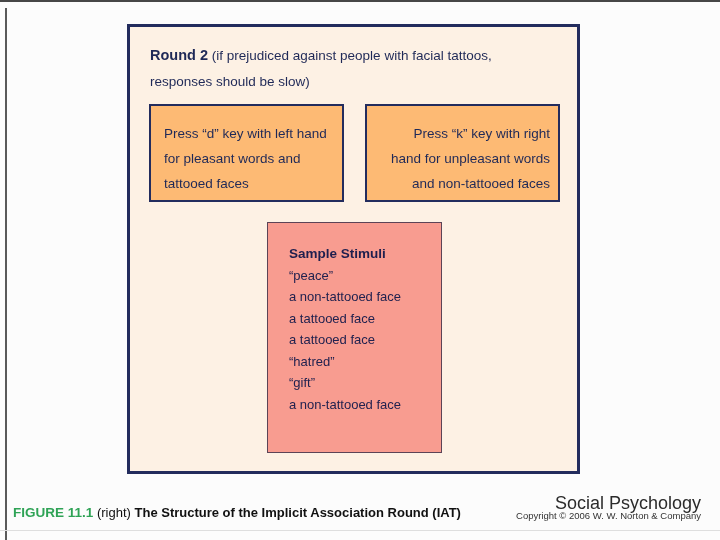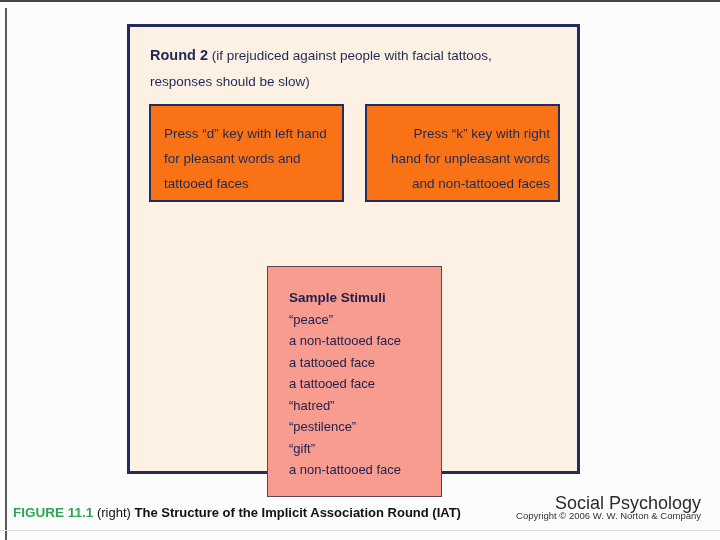--- a/index.html
+++ b/index.html
@@ -35,42 +35,41 @@
     font-size: 13.5px;
     line-height: 26px;
   }
   .round-title .round-label { font-weight: bold; font-size: 14.5px; }
 
   .key-box {
     position: absolute;
     top: 77px;
     width: 195px; height: 98px;
     box-sizing: border-box;
-    background: #f97316;
+    background: #fdba74;
     border: 2px solid #232c5d;
     padding: 15px 8px 0 13px;
     color: #1f2957;
     font-size: 13.5px;
     line-height: 25px;
   }
   .key-box.left  { left: 19px; }
   .key-box.right { left: 235px; text-align: right; }
 
   .stimuli-box {
     position: absolute;
     left: 137px; top: 195px;
     width: 175px; height: 231px;
     box-sizing: border-box;
     background: #f89c90;
     border: 1px solid #5c4356;
     padding: 20px 6px 0 21px;
     color: #22224f;
     font-size: 13px;
     line-height: 21.5px;
-    margin-top: 44px;
   }
   .stimuli-title {
     font-weight: bold;
     font-size: 13.5px;
     color: #1f1f4e;
   }
   .stimuli-item { white-space: nowrap; }
 
   
   .book-title {
@@ -119,21 +118,20 @@
     <span>Press “k” key with right hand for unpleasant words and non-tattooed faces</span>
   </div>
 
   <div class="stimuli-box">
     <div class="stimuli-title">Sample Stimuli</div>
     <div class="stimuli-item">“peace”</div>
     <div class="stimuli-item">a non-tattooed face</div>
     <div class="stimuli-item">a tattooed face</div>
     <div class="stimuli-item">a tattooed face</div>
     <div class="stimuli-item">“hatred”</div>
-    <div class="stimuli-item">“pestilence”</div>
     <div class="stimuli-item">“gift”</div>
     <div class="stimuli-item">a non-tattooed face</div>
   </div>
 
 </div>
 
 <div class="book-title">Social Psychology</div>
 
 <div class="caption-line">
   <span class="figure-number">FIGURE 11.1</span>

